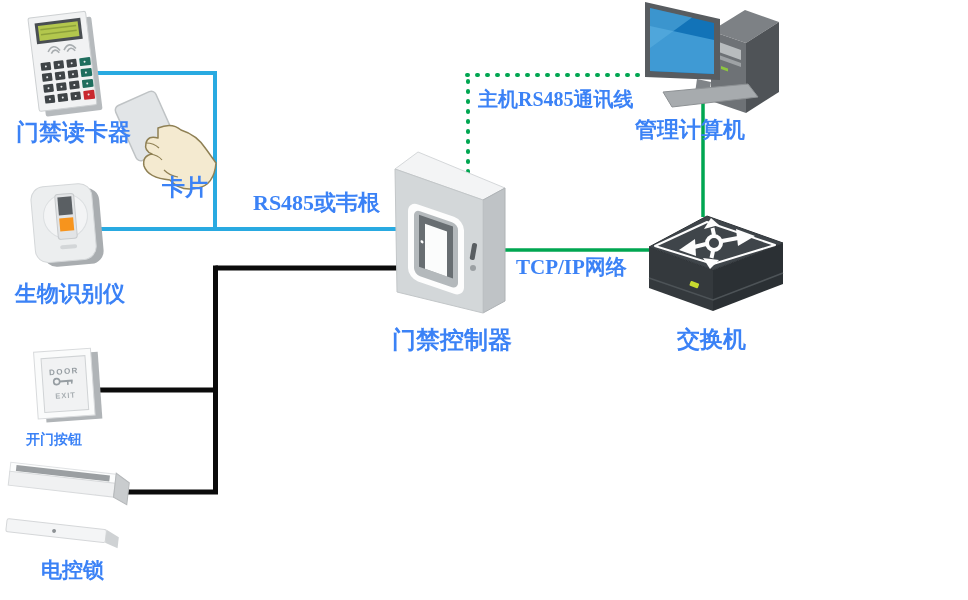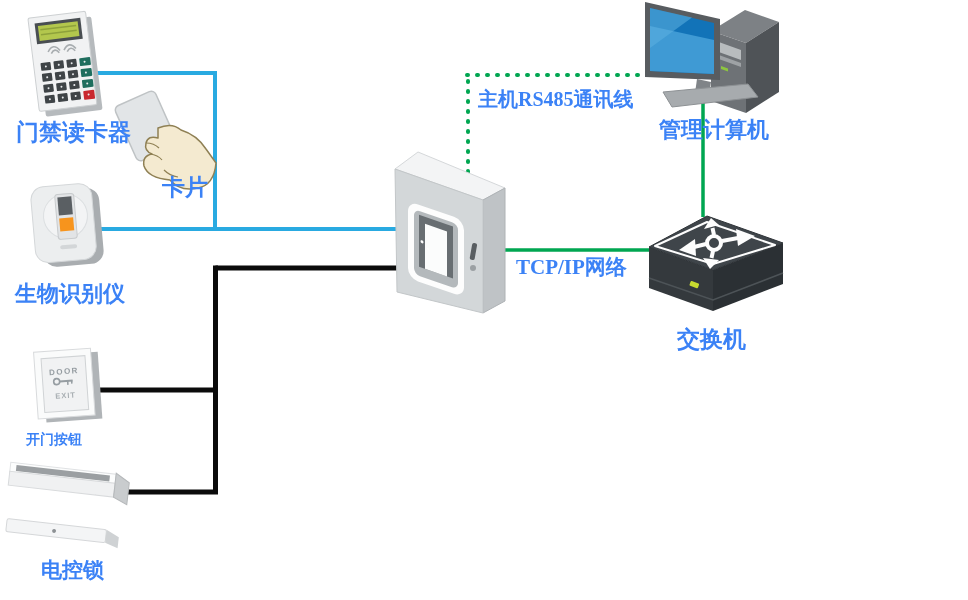--- a/index.html
+++ b/index.html
@@ -8,21 +8,21 @@
   #art{position:absolute;left:0;top:0;}
   .lbl{position:absolute;font-weight:bold;color:#3b82f6;white-space:nowrap;
        font-family:"Liberation Serif",serif;line-height:1;}
   .l-reader{left:16px;top:121px;font-size:23px;}
   .l-card{left:162px;top:176px;font-size:23px;}
   .l-bio{left:15px;top:283px;font-size:22px;}
   .l-btn{left:26px;top:433px;font-size:14px;}
   .l-lock{left:41px;top:560px;font-size:21px;}
   .l-ctrl{left:392px;top:328px;font-size:24px;}
   .l-switch{left:677px;top:328px;font-size:23px;}
-  .l-pc{left:659px;top:119px;font-size:22px;}
+  .l-pc{left:635px;top:119px;font-size:22px;}
   .l-rs485{left:253px;top:192px;font-size:22px;}
   .l-tcpip{left:516px;top:257px;font-size:21px;}
   .l-hostline{left:478px;top:89px;font-size:20px;}
 </style>
 </head>
 <body>
 
 <div id="stage">
 
 <svg id="art" width="968" height="600" viewBox="0 0 968 600">
@@ -209,17 +209,19 @@
       <path d="M164,170 q6,6 14,7"></path>
     </g>
   </g>
 </svg>
 
   <div class="lbl l-reader">门禁读卡器</div>
   <div class="lbl l-card">卡片</div>
   <div class="lbl l-bio">生物识别仪</div>
   <div class="lbl l-btn">开门按钮</div>
   <div class="lbl l-lock">电控锁</div>
+  <div class="lbl l-ctrl">门禁控制器</div>
   <div class="lbl l-switch">交换机</div>
   <div class="lbl l-pc">管理计算机</div>
+  <div class="lbl l-rs485">RS485或韦根</div>
   <div class="lbl l-tcpip">TCP/IP网络</div>
   <div class="lbl l-hostline">主机RS485通讯线</div>
 </div>
 
 </body></html>

